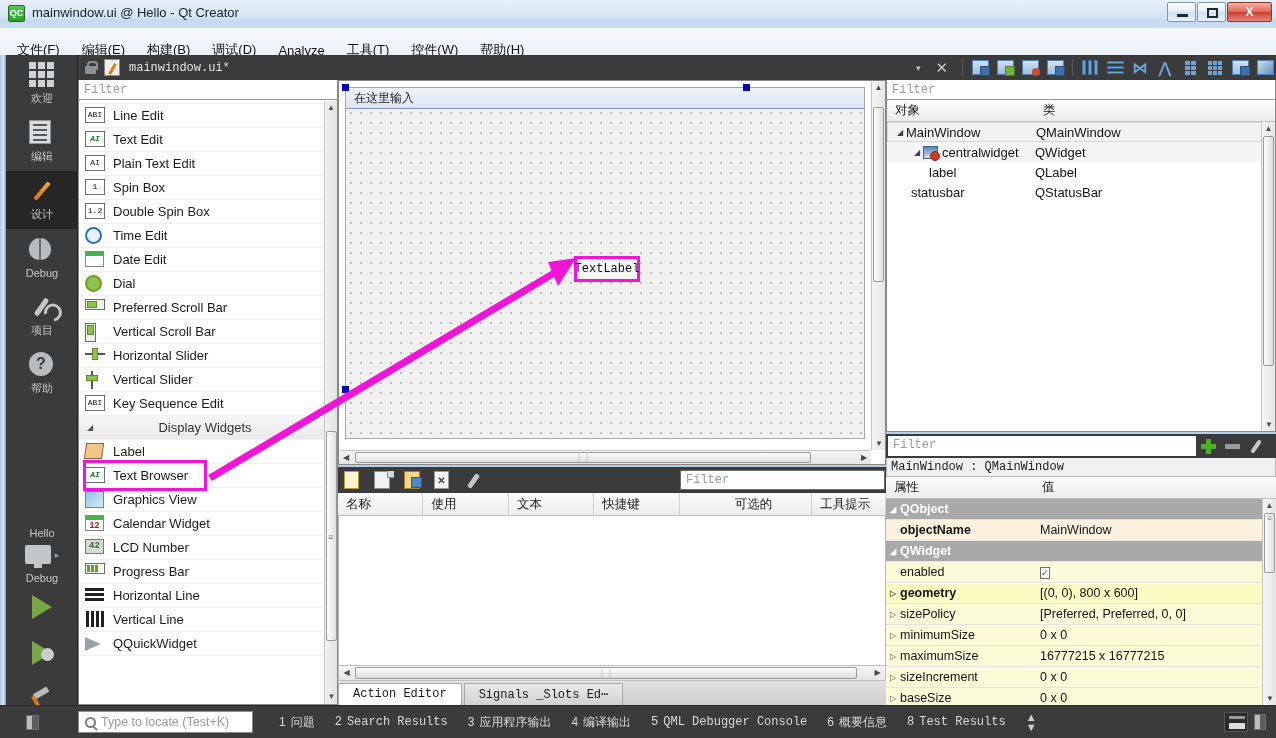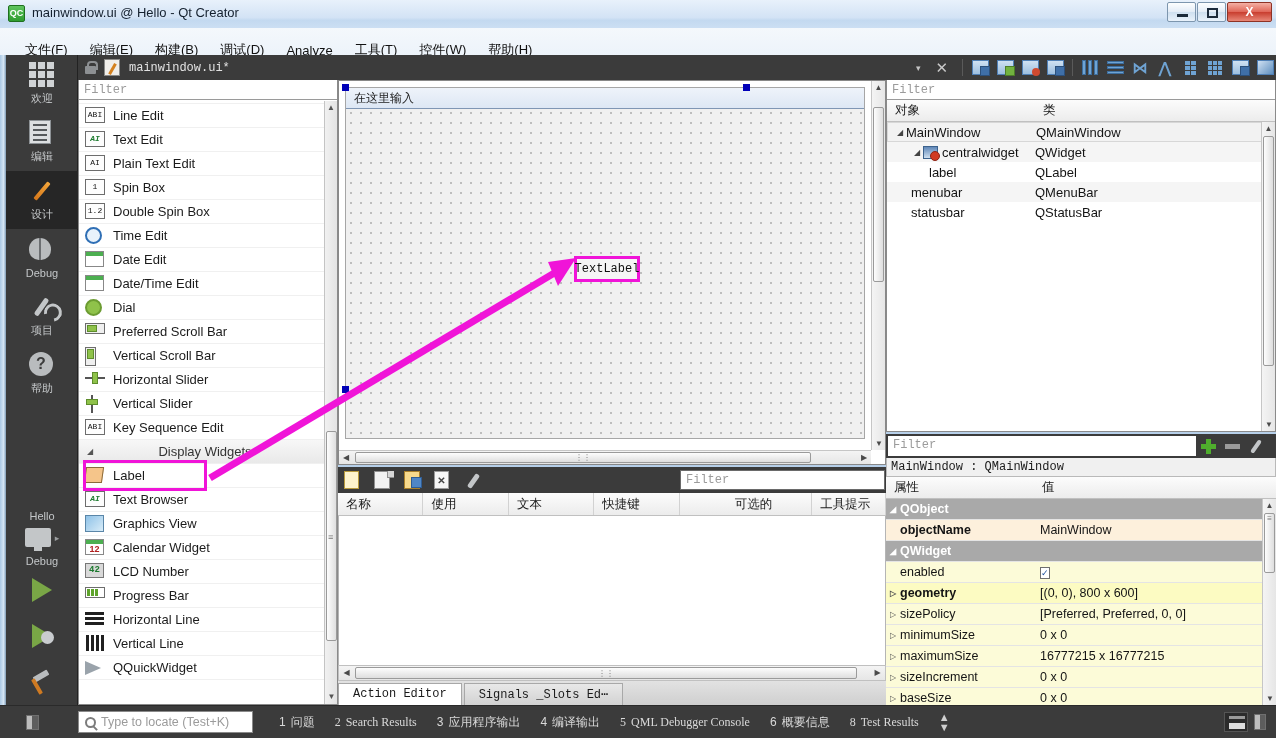--- a/index.html
+++ b/index.html
@@ -51,21 +51,21 @@
   }
   .winbtn.close .wb-glyph { color: #fff; font-size: 12px; }
   .wb-min { position:absolute; left:9px; top:11px; width:11px; height:3px; background:#1b2a3a; }
   .wb-max { position:absolute; left:9px; top:5px; width:11px; height:10px; border:2px solid #1b2a3a; }
 
   
   .menubar {
     position: absolute; left: 0; top: 28px; width: 1276px; height: 45px;
     background: linear-gradient(to bottom,#f4f8fc 0%, #e8f0f9 100%);
     border-bottom: 1px solid #c2d2e2;
-    display: flex; align-items: center; padding-left: 14px;
+    display: flex; align-items: center; padding-left: 6px;
   }
   .menuitem {
     font-size: 13px; color: #111; padding: 3px 11px; cursor: default;
     white-space: nowrap;
   }
   .menuitem u { text-decoration: underline; }
 
   
   .modebar {
     position: absolute; left: 0; top: 55px; width: 78px; height: 650px;
@@ -103,21 +103,21 @@
     width:24px;height:24px;border-radius:50%;background:#b9bcbe;color:#3b3b3b;
     font-size:16px;font-weight:bold;text-align:center;line-height:24px;
   }
   .ico-monitor { width:26px;height:19px;background:#c3c6c8;border-radius:2px;position:relative; }
   .ico-monitor::after{content:'';position:absolute;left:9px;top:19px;width:8px;height:4px;background:#c3c6c8;}
   .ico-play { width:0;height:0;border-left:20px solid #79a646;border-top:12px solid transparent;border-bottom:12px solid transparent; }
   .ico-hammer { width:22px;height:22px;position:relative; }
   .ico-hammer::before{content:'';position:absolute;left:2px;top:2px;width:16px;height:6px;background:#b9bcbe;transform:rotate(-30deg);border-radius:1px;}
   .ico-hammer::after{content:'';position:absolute;left:4px;top:7px;width:4px;height:17px;background:#cf7a22;transform:rotate(-30deg);border-radius:1px;}
 
-  .runbar { position:absolute; left:6px; top:455px; width:72px; }
+  .runbar { position:absolute; left:6px; top:472px; width:72px; }
   .run-title { color:#c4c7c9; font-size:11px; text-align:center; }
   .run-row { display:flex; justify-content:center; align-items:center; margin-top:6px; }
   .run-caret { color:#9a9d9f; font-size:9px; margin-left:4px; }
   .runbtn { height:46px; display:flex; align-items:center; justify-content:center; }
 
   
   .designtoolbar {
     position: absolute; left: 78px; top: 55px; width: 1198px; height: 25px;
     background: #3b3b3b; display: flex; align-items: center; padding-left: 6px; gap: 3px;
   }
@@ -363,21 +363,21 @@
   .sb-toggle::after{content:'';position:absolute;left:0;top:0;width:5px;height:13px;background:#bdbdbd;}
   .sb-locate {
     width: 175px; height:22px; background:#fff; display:flex; align-items:center;
     padding-left:6px; gap:5px; border:1px solid #8a8a8a;
   }
   .sb-mag { width:11px; height:11px; border:2px solid #7c7c7c; border-radius:50%; position:relative; flex:none; }
   .sb-mag::after{content:'';position:absolute;right:-4px;bottom:-3px;width:6px;height:2px;background:#7c7c7c;transform:rotate(45deg);}
   .sb-ph { font-size:12.5px; color:#9b9b9b; white-space:nowrap; }
   .sb-items { display:flex; align-items:center; margin-left:16px; gap:0; }
   .sb-item { color:#d9d9d9; font-size:12px; padding:0 10px; white-space:nowrap;
-     font-family:Liberation Serif, serif; }
+     font-family:Liberation Mono, monospace; }
   .sb-item .num { margin-right:5px; }
   .sb-item.cjk { font-family:"Liberation Sans", sans-serif; }
   .sb-updown { color:#cfcfcf; font-size:11px; margin-left:10px; line-height:10px; text-align:center; }
   .sb-right { margin-left:auto; display:flex; align-items:center; gap:6px; padding-right:10px; }
   .sb-prog { width:24px;height:20px;background:#2b2b2b;border:1px solid #555;position:relative; }
   .sb-prog::before{content:'';position:absolute;left:4px;top:3px;width:16px;height:3px;background:#9a9a9a;}
   .sb-prog::after{content:'';position:absolute;left:4px;top:10px;width:16px;height:6px;background:#ddd;}
   .sb-sq { width:12px;height:16px;background:#5d5d5d;border:1px solid #6f6f6f; position:relative;}
   .sb-sq::after{content:'';position:absolute;left:0;top:0;width:5px;height:14px;background:#bdbdbd;}
 </style>
@@ -602,28 +602,20 @@
         <div class="wb-item">
           <span class="wb-ico">
             <div class="wbi-cal">
               <i></i>
             </div>
           </span>
           <span>Date Edit</span>
         </div>
         <div class="wb-item">
           <span class="wb-ico">
-            <div class="wbi-cal">
-              <i></i>
-            </div>
-          </span>
-          <span>Date/Time Edit</span>
-        </div>
-        <div class="wb-item">
-          <span class="wb-ico">
             <div class="wbi-dial"></div>
           </span>
           <span>Dial</span>
         </div>
         <div class="wb-item">
           <span class="wb-ico">
             <div class="wbi-hscroll">
               <i></i>
             </div>
           </span>
@@ -824,26 +816,20 @@
             <span class="oi-wico"></span>
             <span>centralwidget</span>
           </div>
           <div>QWidget</div>
         </div>
         <div class="oi-row">
           <div class="oi-name" style="padding-left:42px;">
             <span>label</span>
           </div>
           <div>QLabel</div>
-        </div>
-        <div class="oi-row alt">
-          <div class="oi-name" style="padding-left:24px;">
-            <span>menubar</span>
-          </div>
-          <div>QMenuBar</div>
         </div>
         <div class="oi-row">
           <div class="oi-name" style="padding-left:24px;">
             <span>statusbar</span>
           </div>
           <div>QStatusBar</div>
         </div>
       </div>
     <div class="oi-scroll">
       <div class="sc-arw">▲</div>

